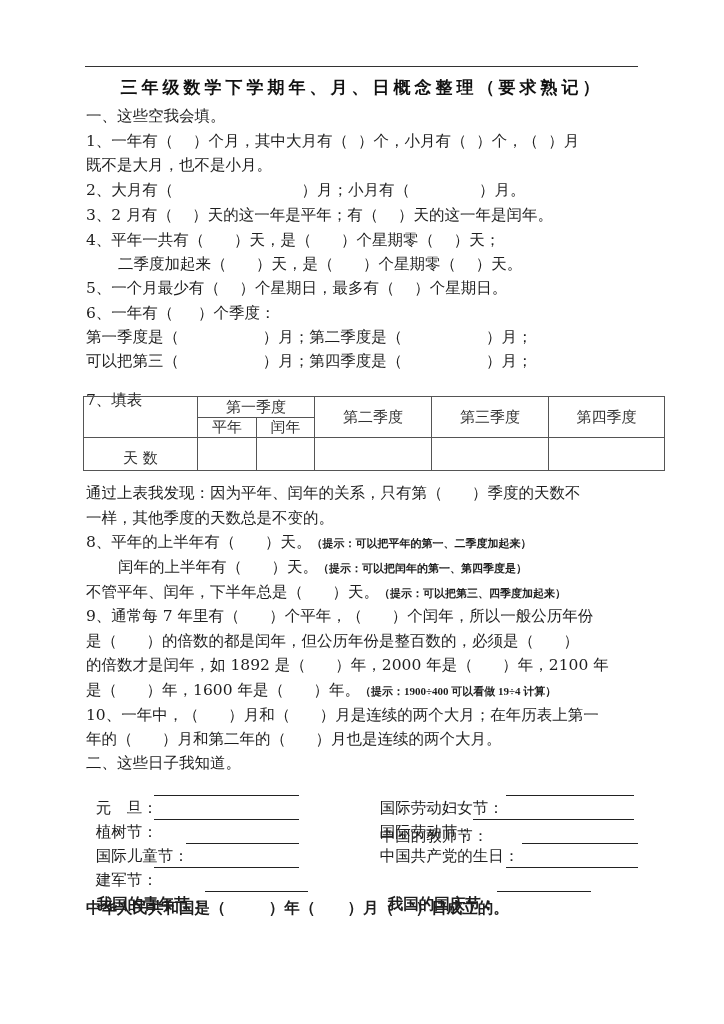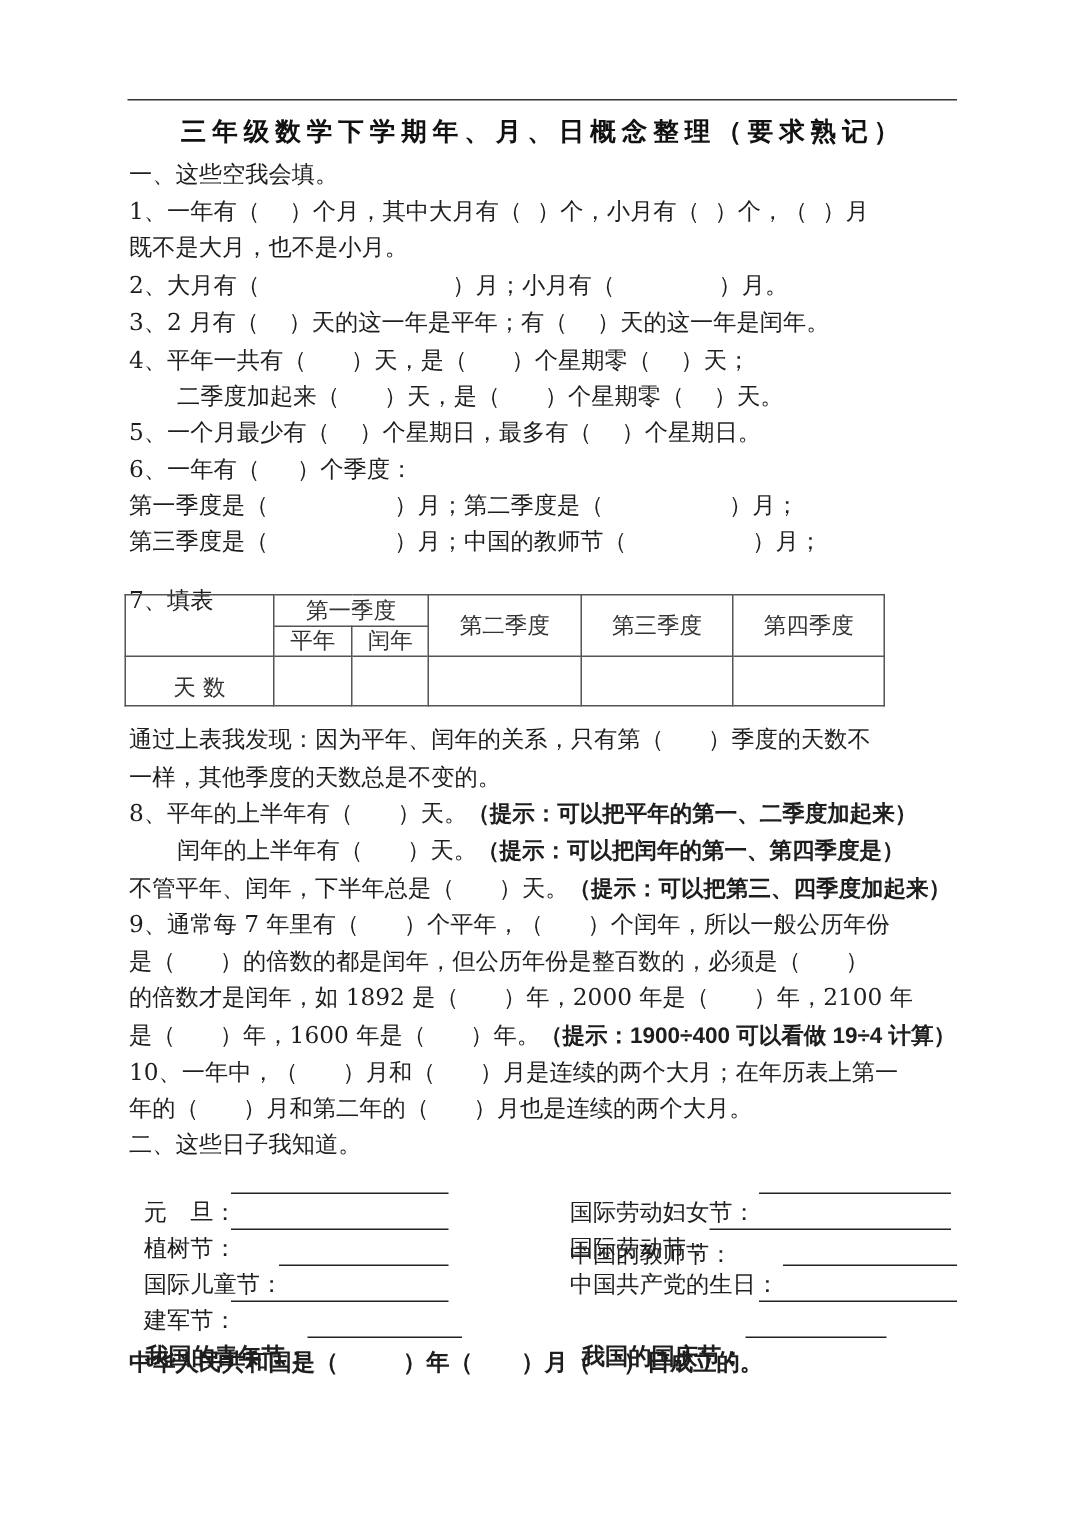--- a/index.html
+++ b/index.html
@@ -4,22 +4,22 @@
 <style>
   html, body { margin:0; padding:0; background:#ffffff; }
   body { width:724px; height:1024px; position:relative; overflow:hidden;
          font-family:"DejaVu Serif","Liberation Serif",serif; color:#1a1a1a; }
   .rule { position:absolute; left:85px; top:66px; width:553px; height:1px; background:#333; }
   .title { position:absolute; left:0; width:724px; top:76px; text-align:center;
            font-family:"DejaVu Sans","Liberation Sans",sans-serif; font-weight:bold;
            font-size:17px; letter-spacing:4px; color:#111; }
   .ln { position:absolute; left:86px; font-size:15.5px; white-space:pre; line-height:20px; color:#1e1e1e;text-align:right; }
   .ind { left:118px; }
-  .hint { font-weight:bold; font-size:15px; font-family:Liberation Sans, sans-serif; }
-  table.t { position:absolute; left:83px; top:396px; width:507px; height:73px; border-collapse:collapse;
+  .hint { font-weight:bold; font-size:11px; font-family:Liberation Serif, serif; }
+  table.t { position:absolute; left:83px; top:396px; width:582px; height:73px; border-collapse:collapse;
             font-size:15px; color:#333; }
   table.t td { border:1px solid #555; text-align:center; padding:0; }
   .ul { display:inline-block; border-bottom:1px solid #222; height:14px; vertical-align:baseline; }
   .fest { position:absolute; font-size:15.5px; white-space:pre; line-height:20px; color:#1e1e1e; }
   .b { font-weight:bold; }
 </style>
 </head>
 <body>
 
 <div class="rule"></div>
@@ -28,21 +28,21 @@
 <div class="ln" style="top:106px">一、这些空我会填。</div>
 <div class="ln" style="top:131px">1、一年有（    ）个月，其中大月有（  ）个，小月有（  ）个，（  ）月</div>
 <div class="ln" style="top:155px">既不是大月，也不是小月。</div>
 <div class="ln" style="top:180px">2、大月有（                          ）月；小月有（              ）月。</div>
 <div class="ln" style="top:205px">3、2 月有（    ）天的这一年是平年；有（    ）天的这一年是闰年。</div>
 <div class="ln" style="top:230px">4、平年一共有（      ）天，是（      ）个星期零（    ）天；</div>
 <div class="ln ind" style="top:254px">二季度加起来（      ）天，是（      ）个星期零（    ）天。</div>
 <div class="ln" style="top:278px">5、一个月最少有（    ）个星期日，最多有（    ）个星期日。</div>
 <div class="ln" style="top:303px">6、一年有（     ）个季度：</div>
 <div class="ln" style="top:327px">第一季度是（                 ）月；第二季度是（                 ）月；</div>
-<div class="ln" style="top:351px">第三季度是（                 ）月；中国的教师节（                 ）月；</div>
+<div class="ln" style="top:351px">可以把第三（                 ）月；第四季度是（                 ）月；</div>
 <div class="ln" style="top:390px">7、填表</div>
 
 <table class="t">
   <colgroup>
     <col style="width:110px">
       <col style="width:57px">
       <col style="width:56px">
     <col style="width:113px">
       <col style="width:113px">
       <col style="width:112px">

